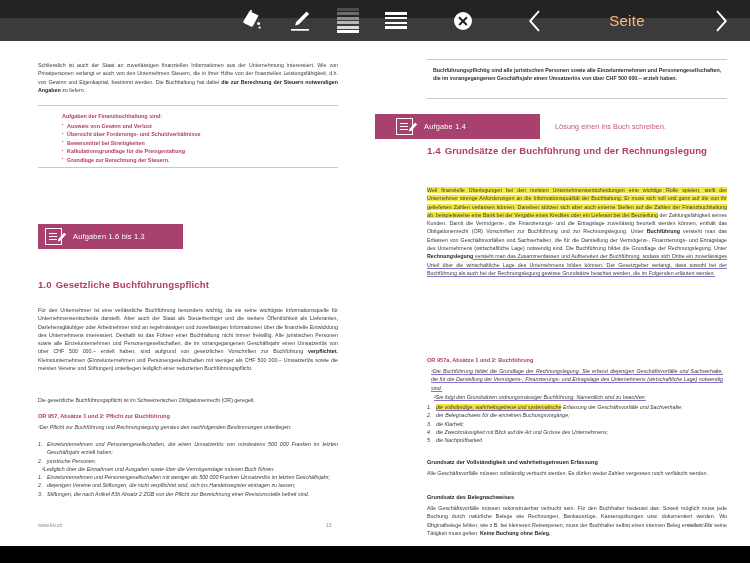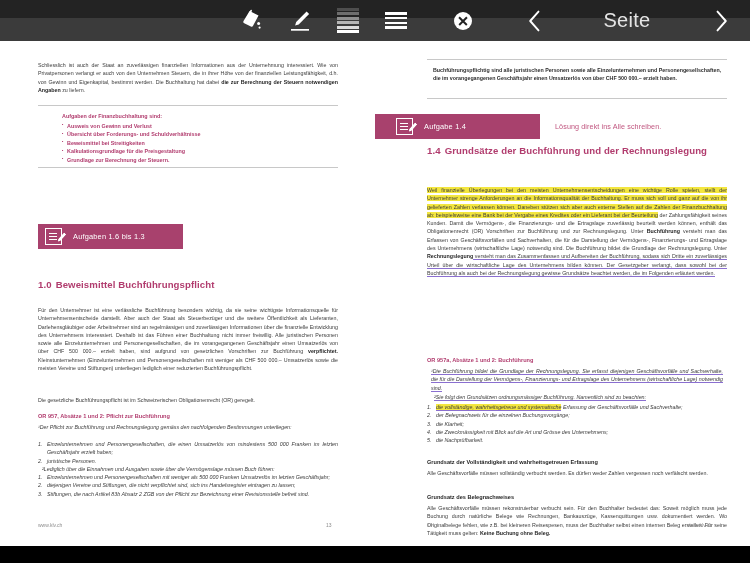--- a/index.html
+++ b/index.html
@@ -39,21 +39,21 @@
   }
   .closebtn:before, .closebtn:after {
     content:""; position:absolute; left:50%; top:50%;
     width: 11px; height: 1.8px; background: #232323;
   }
   .closebtn:before { transform: translate(-50%,-50%) rotate(45deg); }
   .closebtn:after  { transform: translate(-50%,-50%) rotate(-45deg); }
 
   .chev { width: 13px; height: 22px; }
   .seite-label {
-    color: #e5e5e5; font-size: 20px; letter-spacing: .3px;
+    color: #fdba74; font-size: 15px; letter-spacing: .3px;
   }
 
   
   .book {
     position: absolute; top: 41px; left: 0;
     width: 750px; height: 505px;
     background: #ffffff;
   }
   .page {
     position: absolute; top: 0; height: 505px; background:#fff;
@@ -245,21 +245,21 @@
         </div>
 
       <div class="col" style="top:183px; width:145px">
         <div class="banner">
           <div class="bicon"></div>
           <span>Aufgaben 1.6 bis 1.3</span>
         </div>
       </div>
 
       <div class="col" style="top:238px">
-        <h2 class="sec"><span class="num">1.0</span><span>Beweismittel Buchführungspflicht</span></h2>
+        <h2 class="sec"><span class="num">1.0</span><span>Gesetzliche Buchführungspflicht</span></h2>
       </div>
 
       <div class="col" style="top:265px">
         <p class="p"><span>Für den Unternehmer ist eine verlässliche Buchführung besonders wichtig, da sie seine wichtigste Informationsquelle für Unternehmensentscheide darstellt. Aber auch der Staat als Steuerbezüger und die weitere Öffentlichkeit als Lieferanten, Darlehensgläubiger oder Arbeitnehmer sind an regelmässigen und zuverlässigen Informationen über die finanzielle Entwicklung des Unternehmens interessiert. Deshalb ist das Führen einer Buchhaltung nicht immer freiwillig. Alle juristischen Personen sowie alle Einzelunternehmen und Personengesellschaften, die im vorangegangenen Geschäftsjahr einen Umsatzerlös von über CHF 500 000.– erzielt haben, sind aufgrund von gesetzlichen Vorschriften zur Buchführung </span><b>verpflichtet.</b><span> Kleinstunternehmen (Einzelunternehmen und Personengesellschaften mit weniger als CHF 500 000.– Umsatzerlös sowie die meisten Vereine und Stiftungen) unterliegen lediglich einer reduzierten Buchführungspflicht.</span></p>
       </div>
 
       <div class="col" style="top:355px">
         <p class="p">Die gesetzliche Buchführungspflicht ist im Schweizerischen Obligationenrecht (OR) geregelt.</p>
       </div>
 
@@ -307,21 +307,21 @@
       <div class="col" style="top:57px">
           <div class="rule"></div>
         </div>
 
       <div class="col" style="top:73px; left:0px; width:408px">
         <div style="position:relative;height:25px">
           <div class="banner" style="position:absolute;left:0;top:0;width:165px">
             <div class="bicon" style="margin-left:21px"></div>
             <span>Aufgabe 1.4</span>
           </div>
-          <div class="note-hand" style="position:absolute;left:180px;top:8px">Lösung direkt ins Alle schreiben.</div>
+          <div class="note-hand" style="position:absolute;left:180px;top:8px">Lösung einen ins Buch schreiben.</div>
         </div>
       </div>
 
       <div class="col" style="top:104px">
         <h2 class="sec"><span class="num">1.4</span><span>Grundsätze der Buchführung und der Rechnungslegung</span></h2>
       </div>
 
       <div class="col" style="top:145px">
         <p class="p"><span class="hl">Weil finanzielle Überlegungen bei den meisten Unternehmensentscheidungen eine wichtige Rolle spielen, stellt der Unternehmer strenge Anforderungen an die Informationsqualität der Buchhaltung. Er muss sich voll und ganz auf die von ihr gelieferten Zahlen verlassen können. Daneben stützen sich aber auch externe Stellen auf die Zahlen der Finanzbuchhaltung ab: beispielsweise eine Bank bei der Vergabe eines Kredites oder ein Lieferant bei der Beurteilung</span><span> der Zahlungsfähigkeit seines Kunden. Damit die Vermögens-, die Finanzierungs- und die Ertragslage zuverlässig beurteilt werden können, enthält das Obligationenrecht (OR) Vorschriften zur Buchführung und zur Rechnungslegung. Unter </span><b>Buchführung</b><span> versteht man das Erfassen von Geschäftsvorfällen und Sachverhalten, die für die Darstellung der Vermögens-, Finanzierungs- und Ertragslage des Unternehmens (wirtschaftliche Lage) notwendig sind. Die Buchführung bildet die Grundlage der Rechnungslegung. Unter </span><b>Rechnungslegung</b><span class="ul-note2"> versteht man das Zusammenfassen und Aufbereiten der Buchführung, sodass sich Dritte ein zuverlässiges Urteil über die wirtschaftliche Lage des Unternehmens bilden können. Der Gesetzgeber verlangt, dass sowohl bei der Buchführung als auch bei der Rechnungslegung gewisse Grundsätze beachtet werden, die im Folgenden erläutert werden.</span></p>
       </div>

